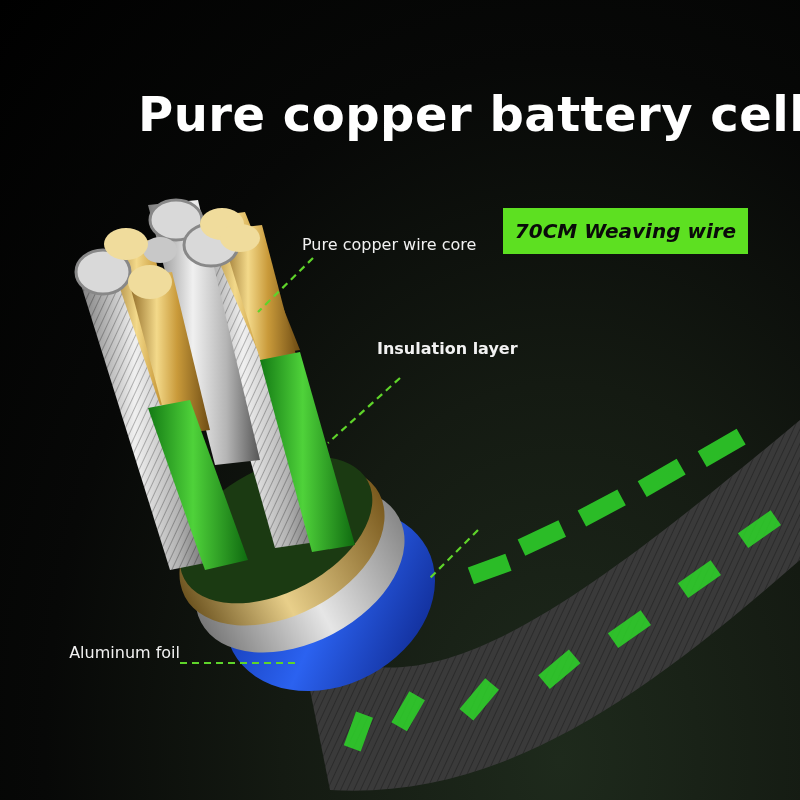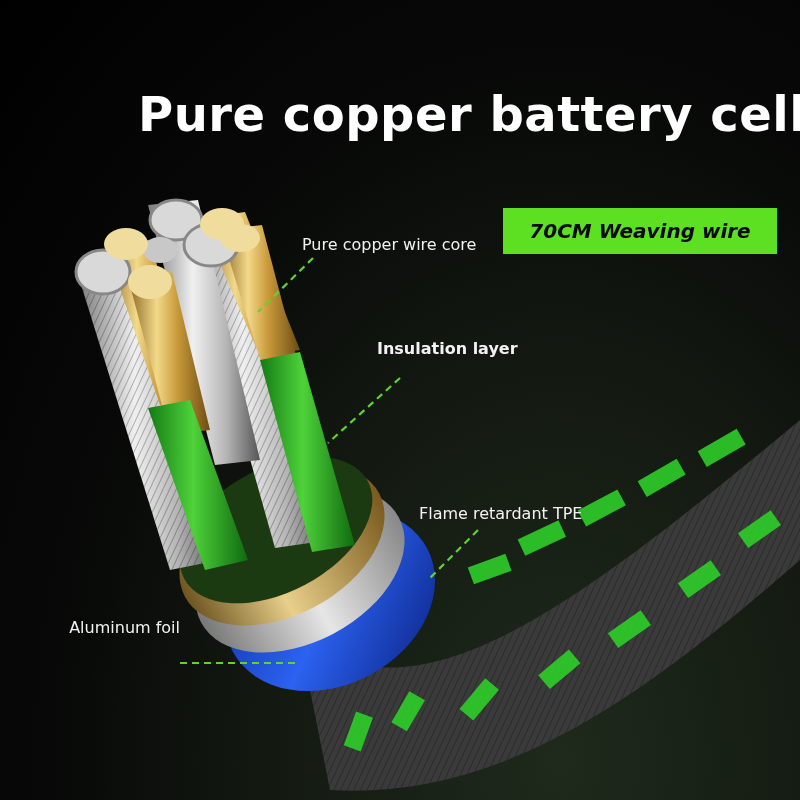--- a/index.html
+++ b/index.html
@@ -2,21 +2,21 @@
 <html><head>
 <meta charset="utf-8">
 <style>
   html,body{margin:0;padding:0;}
   body{width:800px;height:800px;overflow:hidden;background:#000;}
   .stage{position:relative;width:800px;height:800px;overflow:hidden;
     background:radial-gradient(ellipse at 70% 95%, #1e2a1c 0%, #141a12 35%, #070807 65%, #000 100%);}
   .title{position:absolute;left:138px;top:84px;width:640px;margin:0;
     font-family:"DejaVu Sans",sans-serif;font-weight:bold;font-size:48px;letter-spacing:0.5px;
     color:#fff;white-space:nowrap;line-height:60px;}
-  .badge{position:absolute;left:503px;top:208px;width:274px;height:46px;background:#5de021;
+  .badge{position:absolute;left:503px;top:208px;width:245px;height:46px;background:#5de021;
     display:flex;align-items:center;justify-content:center;}
   .badge span{font-family:"DejaVu Sans",sans-serif;font-style:italic;font-weight:bold;font-size:20px;color:#0a0a0a;}
   .label{position:absolute;font-family:"DejaVu Sans",sans-serif;font-size:16px;color:#f2f2f2;white-space:nowrap;line-height:22px;}
   svg.art{position:absolute;left:0;top:0;}
 </style>
 </head>
 <body>
 
 <div class="stage">
 
@@ -121,17 +121,16 @@
   </svg>
 
   <h1 class="title">Pure copper battery cell</h1>
 
   <div class="badge">
     <span>70CM Weaving wire</span>
   </div>
 
   <div class="label" style="left:302px;top:234px;">Pure copper wire core</div>
   <div class="label" style="left:377px;top:338px;font-weight:bold;">Insulation layer</div>
-  <div class="label" style="left:419px;top:503px;">Flame retardant TPE</div>
-  <div class="label" style="left:0;top:617px;width:180px;text-align:right;">
+  <div class="label" style="left:0;top:642px;width:180px;text-align:right;">
     <div>Aluminum foil</div>
   </div>
 </div>
 
 </body></html>

